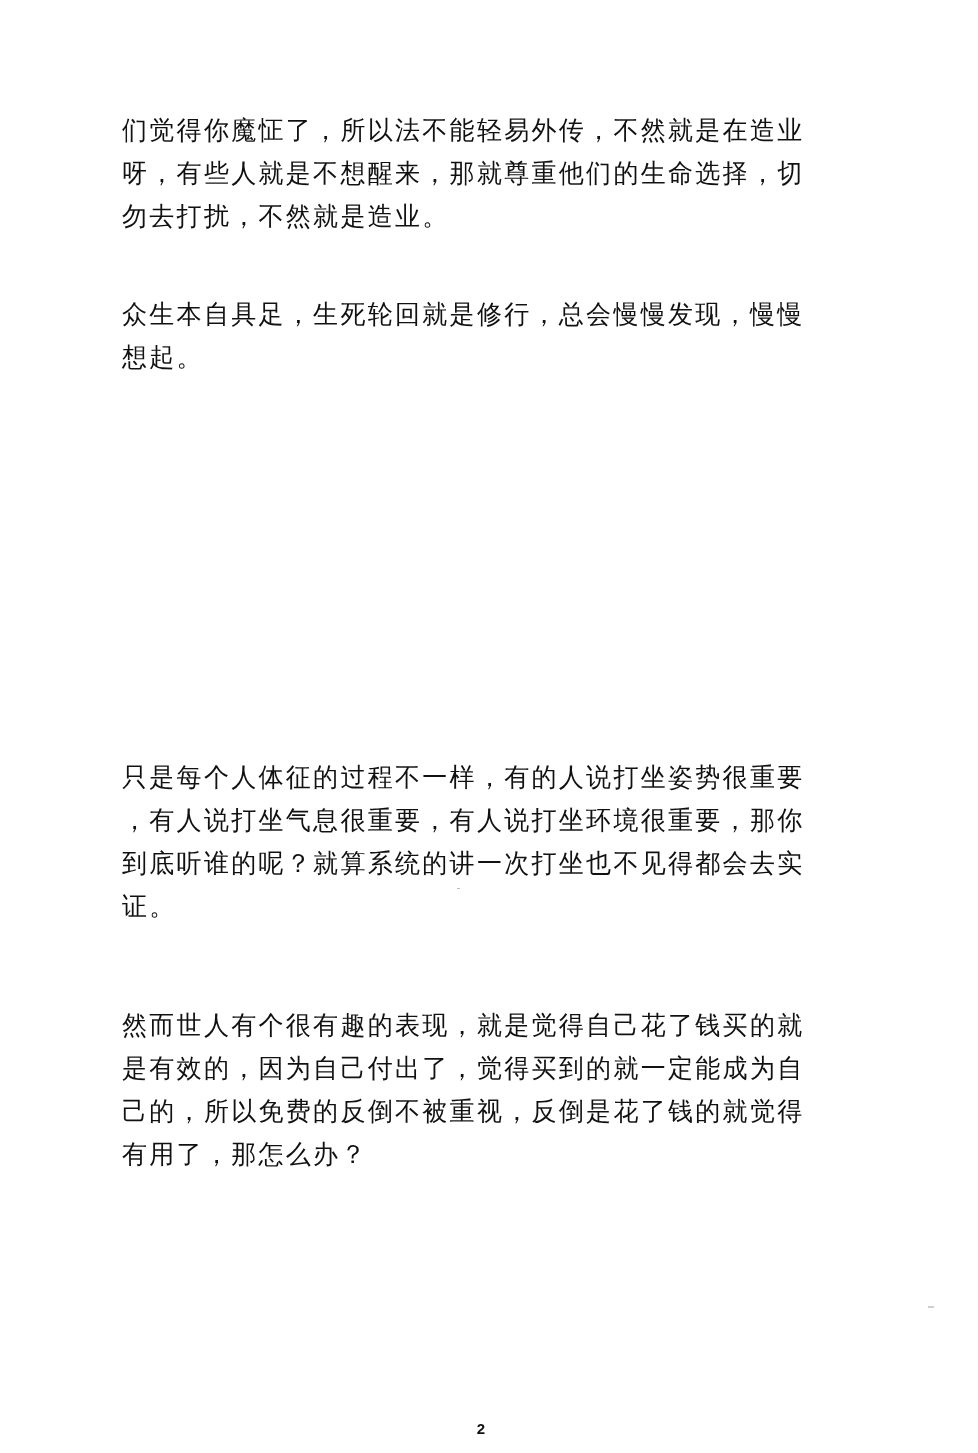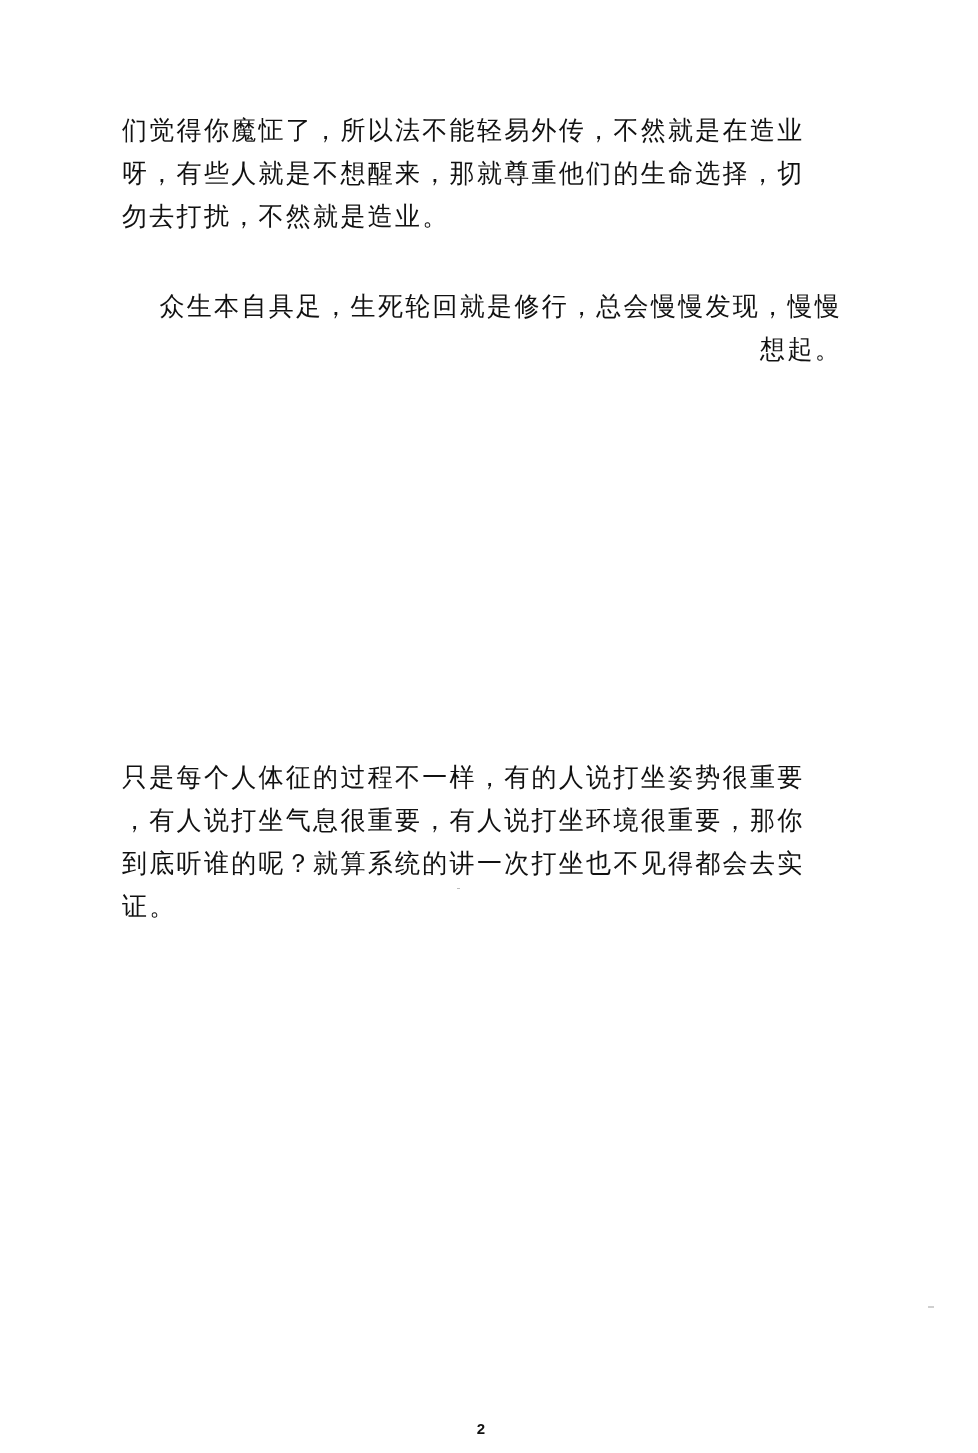--- a/index.html
+++ b/index.html
@@ -58,33 +58,39 @@
 <body>
 
 <div class="page">
 
   <div class="para" style="top:109px;">
     <span class="line">们觉得你魔怔了，所以法不能轻易外传，不然就是在造业</span>
     <span class="line">呀，有些人就是不想醒来，那就尊重他们的生命选择，切</span>
     <span class="line">勿去打扰，不然就是造业。</span>
   </div>
 
-  <div class="para" style="top:285px;text-align:right;">
+  <div class="para" style="top:293px;">
     <span class="line">众生本自具足，生死轮回就是修行，总会慢慢发现，慢慢</span>
     <span class="line">想起。</span>
   </div>
 
 
 
   <div class="para" style="top:756px;">
     <span class="line">只是每个人体征的过程不一样，有的人说打坐姿势很重要</span>
     <span class="line">，有人说打坐气息很重要，有人说打坐环境很重要，那你</span>
     <span class="line">到底听谁的呢？就算系统的讲一次打坐也不见得都会去实</span>
     <span class="line">证。</span>
   </div>
 
+  <div class="para" style="top:1004px;">
+    <span class="line">然而世人有个很有趣的表现，就是觉得自己花了钱买的就</span>
+    <span class="line">是有效的，因为自己付出了，觉得买到的就一定能成为自</span>
+    <span class="line">己的，所以免费的反倒不被重视，反倒是花了钱的就觉得</span>
+    <span class="line">有用了，那怎么办？</span>
+  </div>
 
 
   <div class="speck" style="left:457px; top:888px; width:3px; height:1px; background:#bbbbbb;"></div>
   <div class="speck" style="left:928px; top:1306px;"></div>
 
   <div class="page-number">2</div>
 </div>
 
 </body></html>

